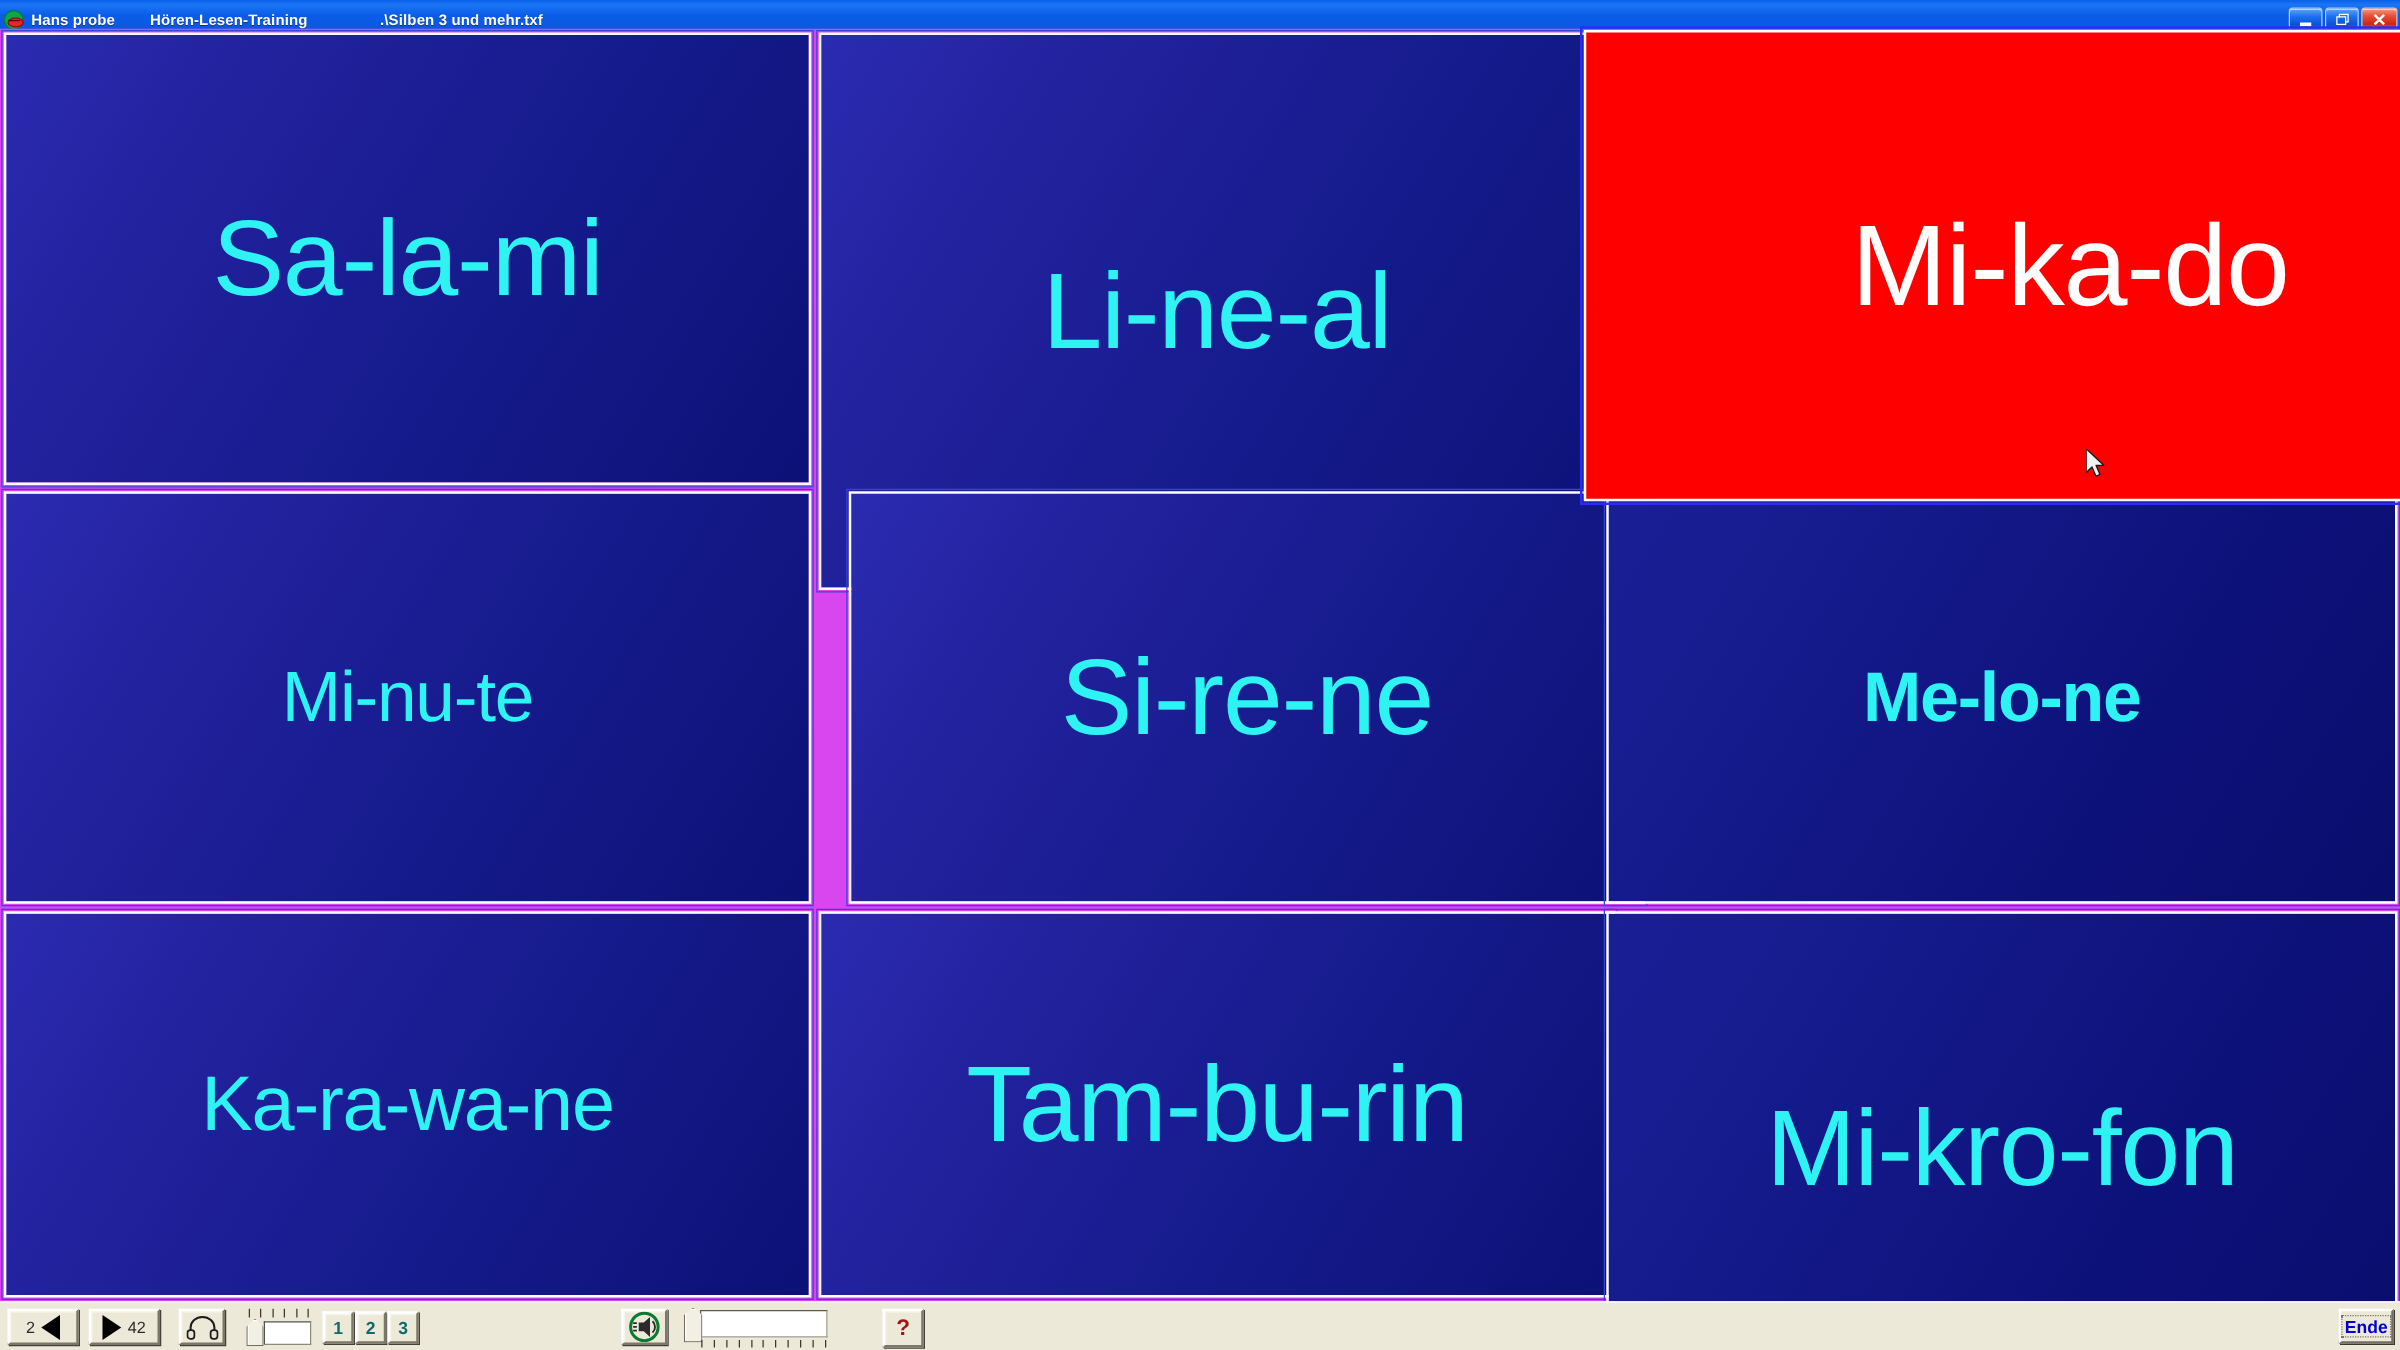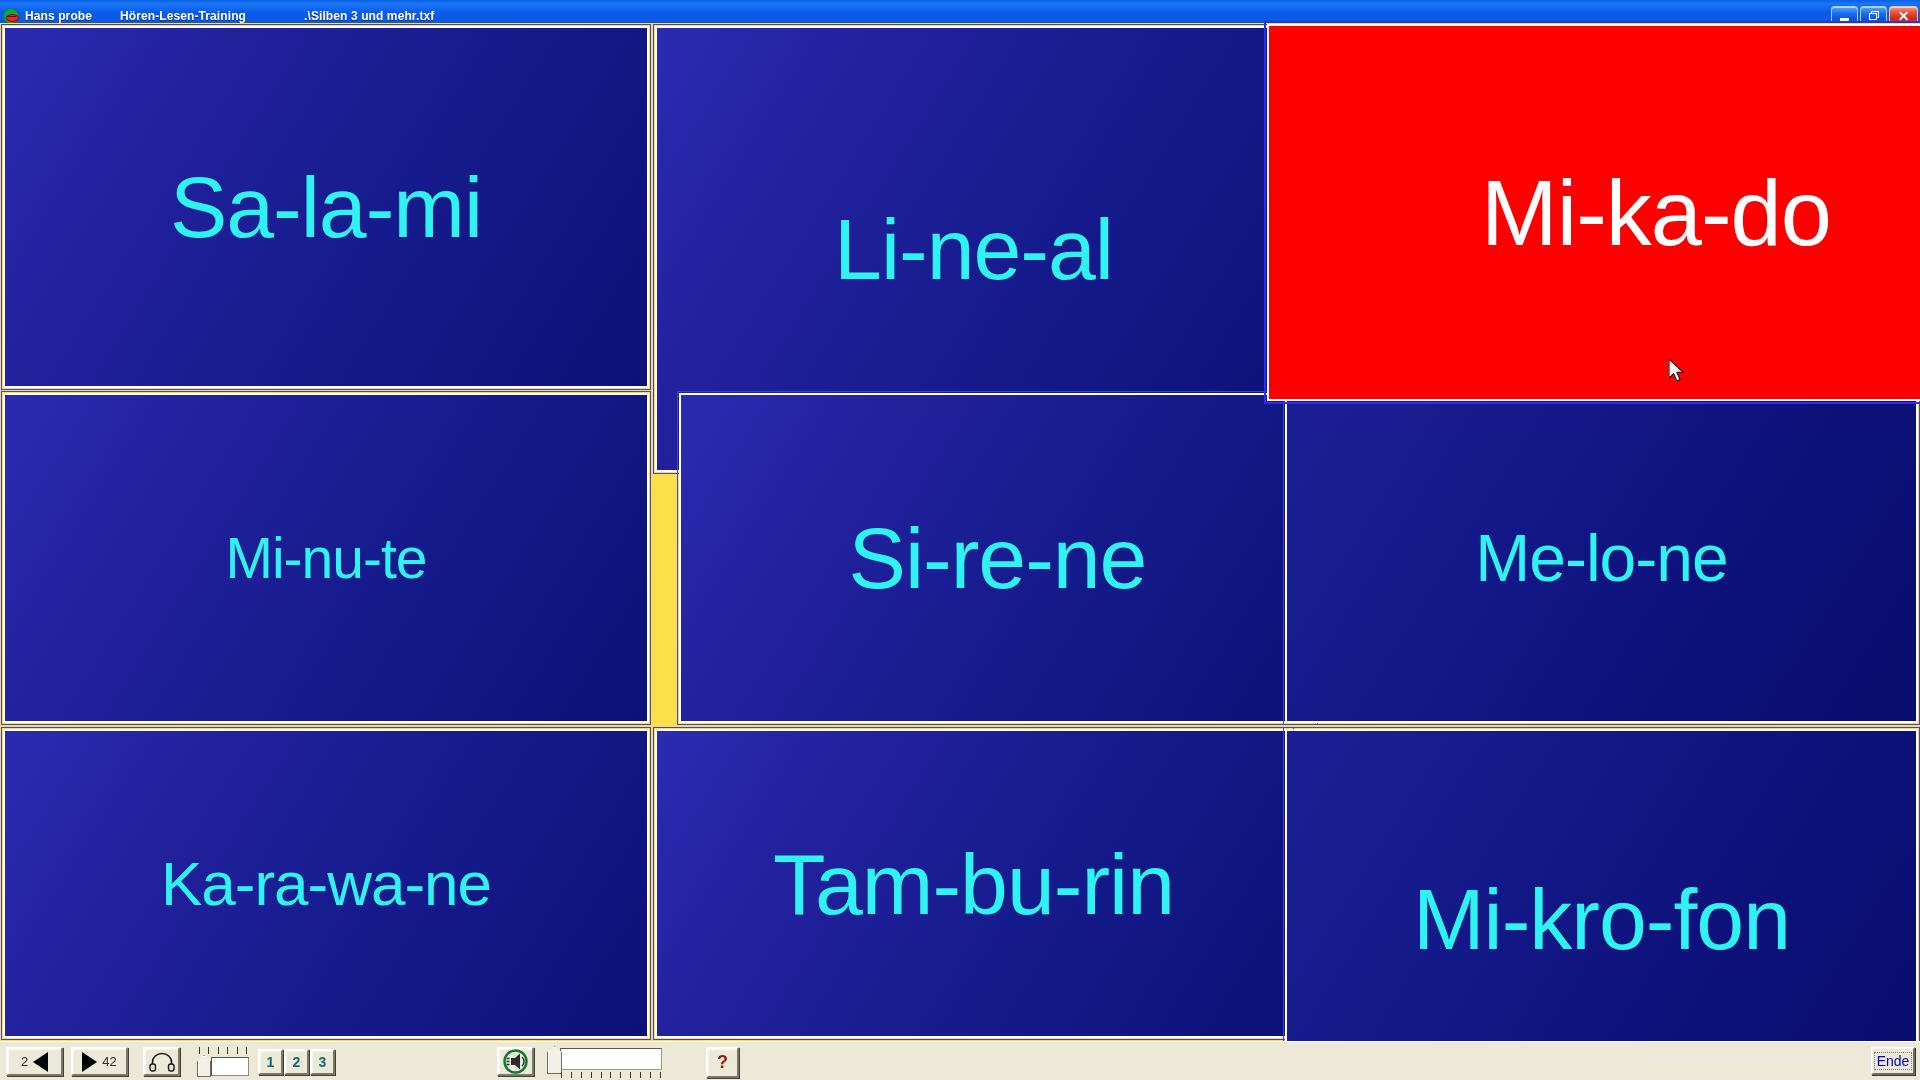--- a/index.html
+++ b/index.html
@@ -65,21 +65,21 @@
   }
   .glyph-restore i:nth-child(1){ left:2px; top:0; width:8px; height:7px; }
   .glyph-restore i:nth-child(2){ left:0; top:2px; width:8px; height:7px;
        background:linear-gradient(to bottom,#1a6ff0 0%,#0b51d2 100%); }
   .glyph-close { color:#fff; font-size:14px; font-weight:bold; line-height:1;
        font-family:"Liberation Sans", sans-serif; }
 
   
   #grid-area {
     position:absolute; left:0; top:23px; width:1920px; height:1018px;
-    background:#fde047;
+    background:#d946ef;
   }
   .cell {
     position:absolute;
     border:2px solid #ffffff;
     outline:1px solid #3a43d8;
     outline-offset:1px;
     display:flex; align-items:center; justify-content:center;
     background:linear-gradient(122deg, #2a2bb0 0%, #21219c 28%, #151b8c 58%, #0c1177 100%);
     overflow:hidden;
   }
@@ -187,21 +187,21 @@
   
   #btn-ende {
     position:absolute; left:1871px; top:5px; width:44px; height:28px;
     background:#ece9d8;
     border:2px solid; border-color:#ffffff #6f6c61 #6f6c61 #ffffff;
     box-shadow:1px 1px 0 #3b382f;
     display:flex; align-items:center; justify-content:center;
   }
   #btn-ende .inner {
     border:1px dotted #7a7767; padding:0 2px;
-    color:#0000d0; font-size:14px; font-weight:normal;
+    color:#0000d0; font-size:14px; font-weight:bold;
     font-family:"Liberation Sans", sans-serif;
   }
   .help-q { color:#9b1616; font-size:18px; font-weight:bold; }
 </style>
 </head>
 <body>
 
 <div id="titlebar">
   <div id="app-icon"></div>
   <span class="tb-text" id="tb-user">Hans probe</span>
@@ -236,21 +236,21 @@
     <span class="word" style="font-size: 92px;">Mi-ka-do</span>
   </div>
 
   <div class="cell" id="c3">
     <span class="word" style="font-size: 57px;">Mi-nu-te</span>
   </div>
   <div class="cell" id="c4">
     <span class="word" style="font-size: 86px;">Si-re-ne</span>
   </div>
   <div class="cell dark" id="c5">
-    <span class="word" style="font-size: 66px;">Me-lo-ne</span>
+    <span class="word" style="font-size: 56px; font-weight: bold;">Me-lo-ne</span>
   </div>
 
   <div class="cell" id="c6">
     <span class="word" style="font-size: 62px;">Ka-ra-wa-ne</span>
   </div>
   <div class="cell" id="c7">
     <span class="word" style="font-size: 86px;">Tam-bu-rin</span>
   </div>
   <div class="cell dark" id="c8">
     <span class="word" style="font-size: 86px;">Mi-kro-fon</span>

